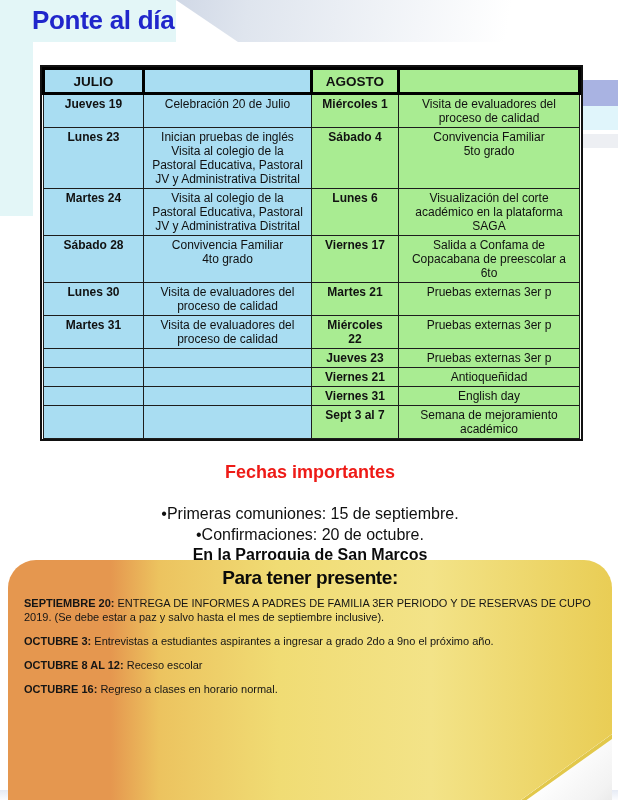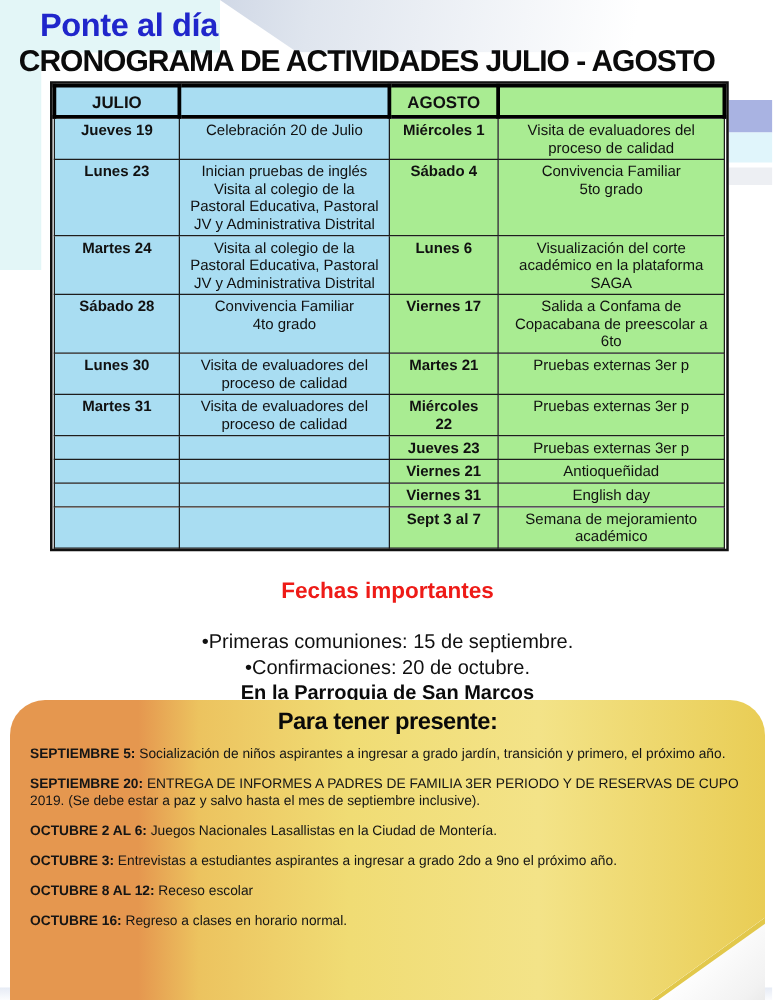--- a/index.html
+++ b/index.html
@@ -87,21 +87,20 @@
 
   <div class="deco cyan-col"></div>
   <div class="deco cyan-top"></div>
   <div class="deco gray-banner"></div>
   <div class="deco band-periwinkle"></div>
   <div class="deco band-cyan"></div>
   <div class="deco band-gray"></div>
   <div class="deco bottom-strip"></div>
 
   <div class="banner-title">Ponte al día</div>
-  <div class="main-title">CRONOGRAMA DE ACTIVIDADES JULIO - AGOSTO</div>
 
   <div class="table-wrap">
     <table>
       <colgroup>
         <col style="width:100px">
           <col style="width:168px">
           <col style="width:87px">
           <col style="width:181px">
       </colgroup>
       <thead>
@@ -197,22 +196,20 @@
     <div class="fechas-title">Fechas importantes</div>
     <div class="fechas-item">•Primeras comuniones: 15 de septiembre.</div>
     <div class="fechas-item">•Confirmaciones: 20 de octubre.</div>
     <div class="fechas-footer">En la Parroquia de San Marcos</div>
   </div>
 
   <div class="notes-box">
     <div class="curl"></div>
     <div class="notes-title">Para tener presente:</div>
     <div class="notes-list">
-        <p class="note-item"><span class="note-label">SEPTIEMBRE 5:</span><span> Socialización de niños aspirantes a ingresar a grado jardín, transición y primero, el próximo año.</span></p>
         <p class="note-item"><span class="note-label">SEPTIEMBRE 20:</span><span> ENTREGA DE INFORMES A PADRES DE FAMILIA 3ER PERIODO Y DE RESERVAS DE CUPO 2019.  (Se debe estar a paz y salvo hasta el mes de septiembre inclusive).</span></p>
-        <p class="note-item"><span class="note-label">OCTUBRE 2 AL 6:</span><span> Juegos Nacionales Lasallistas en la Ciudad de Montería.</span></p>
         <p class="note-item"><span class="note-label">OCTUBRE 3:</span><span> Entrevistas a estudiantes aspirantes a ingresar a grado 2do a 9no el próximo año.</span></p>
         <p class="note-item"><span class="note-label">OCTUBRE 8 AL 12:</span><span> Receso escolar</span></p>
         <p class="note-item"><span class="note-label">OCTUBRE 16:</span><span> Regreso a clases en horario normal.</span></p>
       </div>
   </div>
 
 </div>
 
 </body></html>

